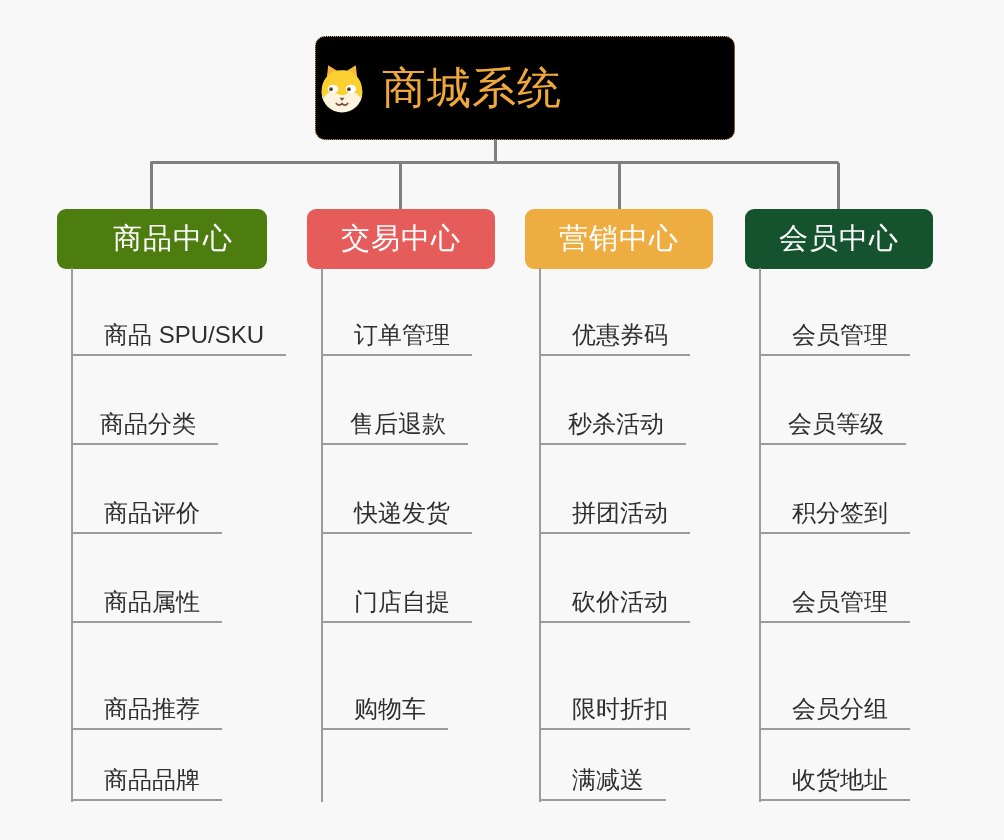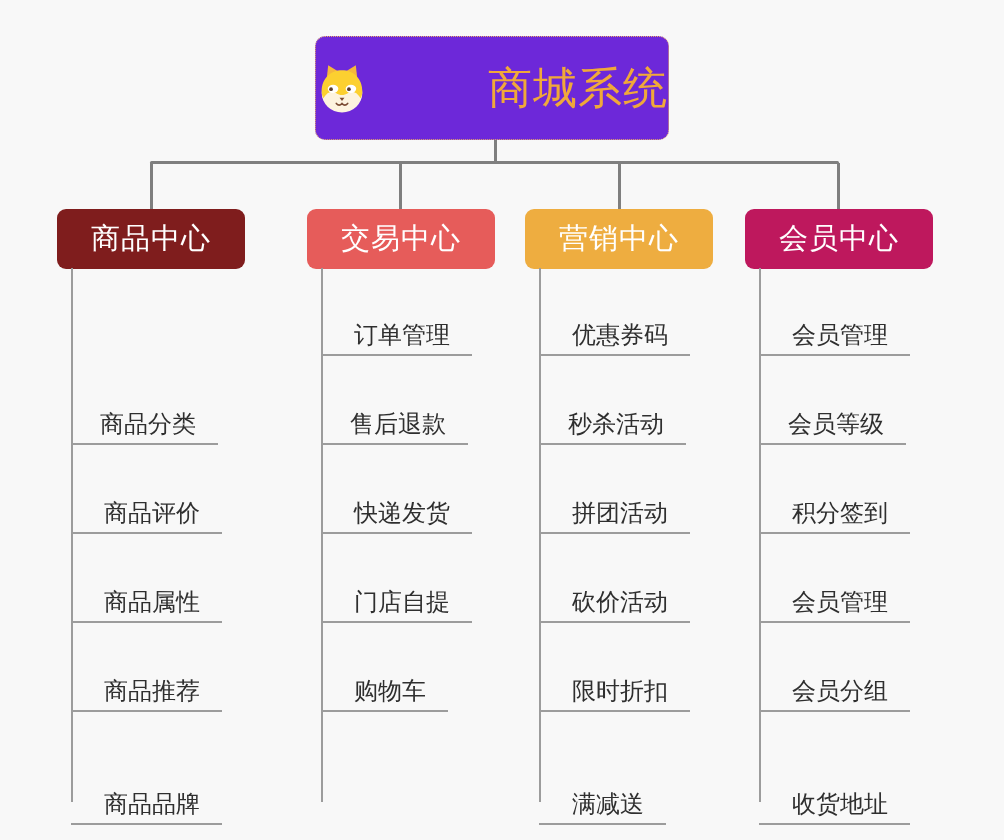--- a/index.html
+++ b/index.html
@@ -12,28 +12,28 @@
     width:1004px;
     height:840px;
     background:#f8f8f8;
     overflow:hidden;
   }
 
   
   .root-node{
     position:absolute;
     left:315px; top:36px;
-    width:354px; height:104px;
-    background:#6d28d9;
+    width:420px; height:104px;
+    background:#000000;
     border:1px dotted #efb168;
     border-radius:10px;
     box-sizing:border-box;
     display:flex;
     align-items:center;
-    justify-content:space-between;
+    justify-content:flex-start;
     gap:14px;
   }
   .root-title{
     font-size:44px;
     font-weight:500;
     color:#f0a83a;
     letter-spacing:1px;
     white-space:nowrap;
   }
   .dog-icon{width:52px;height:52px;flex:0 0 auto;}
@@ -82,21 +82,21 @@
     height:34px;
     line-height:34px;
     padding:0 22px 2px 33px;
     border-bottom:2px solid #9c9c9c;
     font-size:24px;
     color:#2f2f2f;
     white-space:nowrap;
     cursor:default;
   }
   .l0{top:50px;} .l1{top:139px;padding-left:29px;} .l2{top:228px;}
-  .l3{top:317px;} .l4{top:406px;} .l5{top:519px;}
+  .l3{top:317px;} .l4{top:424px;} .l5{top:495px;}
 </style>
 </head>
 <body>
 
 <div class="canvas">
 
   <div class="root-node" style="border-color: rgb(239, 177, 104);">
     <svg class="dog-icon" viewBox="0 0 64 64" aria-hidden="true">
       <path d="M13 22 L15 4 L28 12 Z" fill="#f6b73c"></path>
       <path d="M51 22 L49 4 L36 12 Z" fill="#f6b73c"></path>
@@ -114,27 +114,28 @@
     <span class="root-title" style="color: rgb(240, 168, 58);">商城系统</span>
   </div>
 
   <div class="conn conn-root-stub"></div>
   <div class="conn conn-hbar"></div>
   <div class="conn conn-drop d0"></div>
   <div class="conn conn-drop d1"></div>
   <div class="conn conn-drop d2"></div>
   <div class="conn conn-drop d3"></div>
 
-  <div class="branch-node b0" style="background-color: #7f1d1d;">商品中心</div>
+  <div class="branch-node b0" style="background-color: #4d7c0f; padding-left: 22px;">商品中心</div>
   <div class="branch-node b1" style="background-color: rgb(230, 92, 90);">交易中心</div>
   <div class="branch-node b2" style="background-color: rgb(238, 173, 64);">营销中心</div>
-  <div class="branch-node b3" style="background-color: #be185d;">会员中心</div>
+  <div class="branch-node b3" style="background-color: #14532d;">会员中心</div>
 
   <div class="leaf-col c0">
     <div class="leaf-vline"></div>
+    <div class="leaf l0">商品 SPU/SKU</div>
     <div class="leaf l1">商品分类</div>
     <div class="leaf l2">商品评价</div>
     <div class="leaf l3">商品属性</div>
     <div class="leaf l4">商品推荐</div>
     <div class="leaf l5">商品品牌</div>
   </div>
 
   <div class="leaf-col c1">
     <div class="leaf-vline"></div>
     <div class="leaf l0">订单管理</div>

